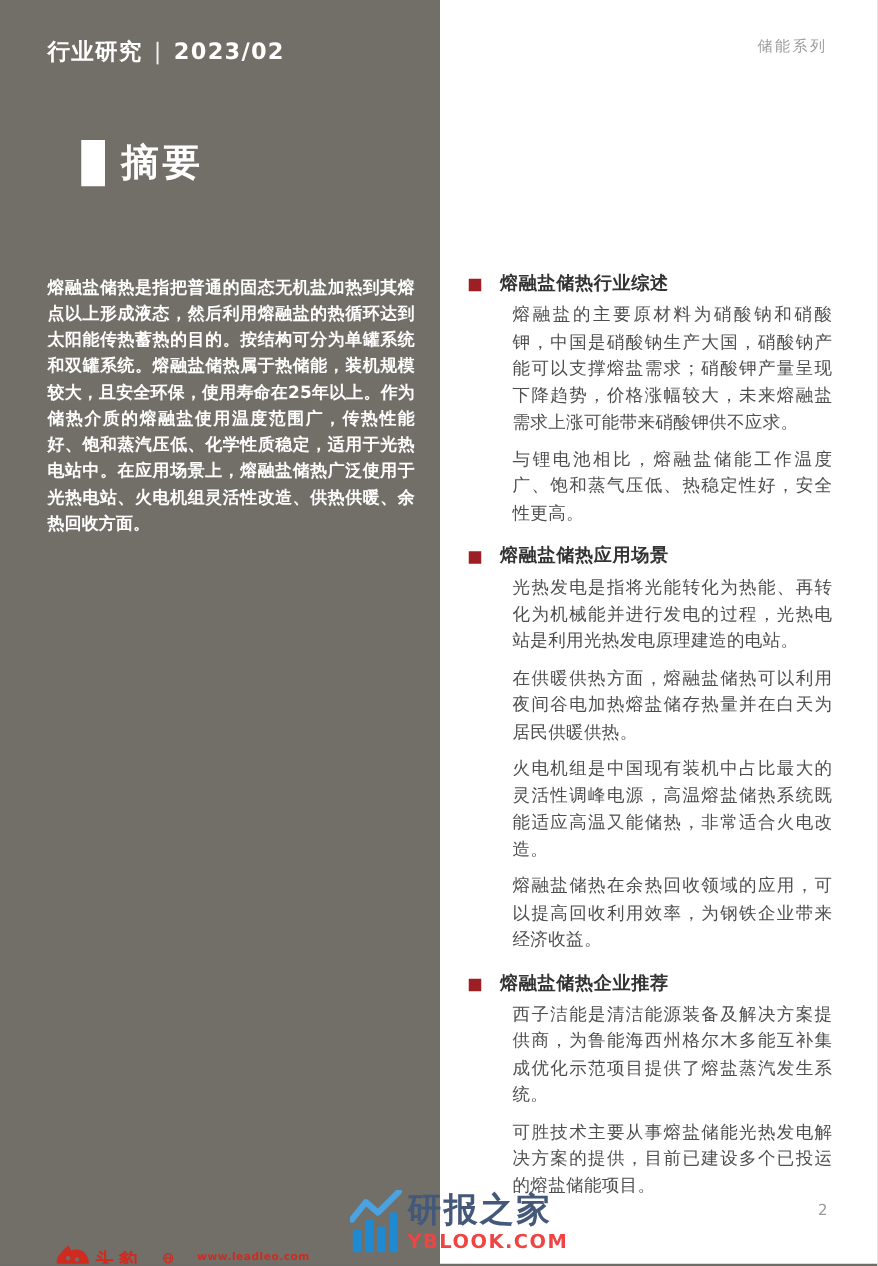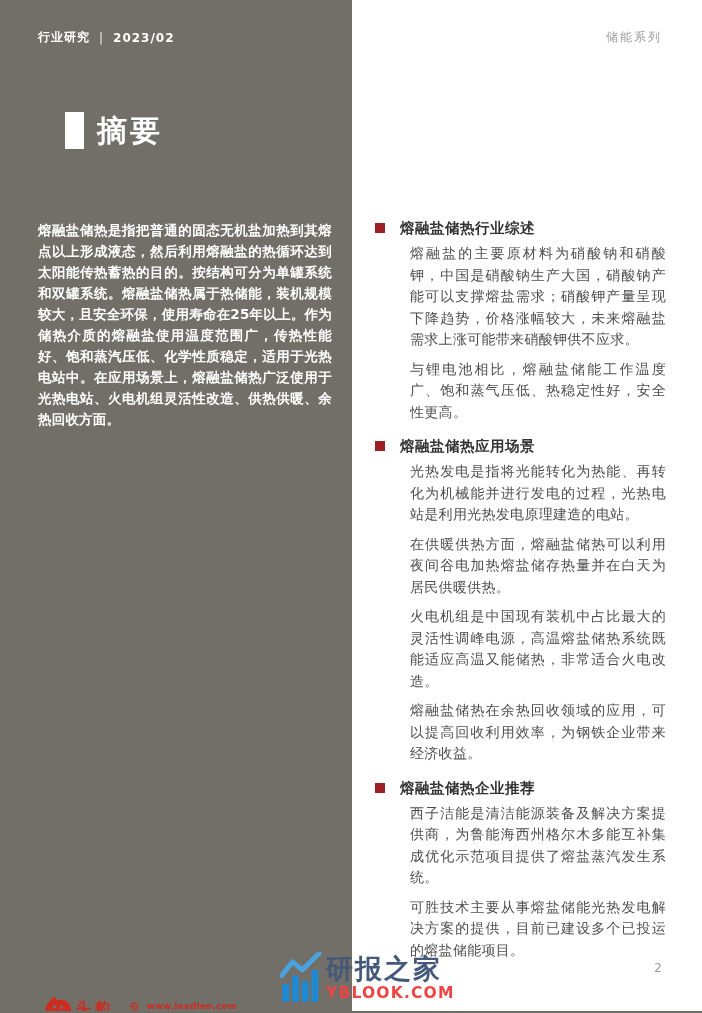--- a/index.html
+++ b/index.html
@@ -3,51 +3,51 @@
 <meta charset="utf-8">
 <style>
   html,body{margin:0;padding:0;background:#fff;}
   .page{
     position:relative;width:702px;height:1013px;background:#ffffff;overflow:hidden;
     font-family:"DejaVu Sans","Liberation Sans",sans-serif;
   }
   
   .left-panel{position:absolute;left:0;top:0;width:352px;height:1013px;background:#716f68;}
   .header-left{
-    position:absolute;left:38px;top:29px;color:#ffffff;font-size:12px;font-weight:bold;
+    position:absolute;left:38px;top:29px;color:#ffffff;font-size:18px;font-weight:bold;
     letter-spacing:1px;display:flex;gap:9px;align-items:center;
   }
   .header-left .sep{font-weight:normal;opacity:.9;}
   .summary-title-row{position:absolute;left:38px;top:112px;display:flex;align-items:center;padding-left:27px;}
   .title-bar{width:19px;height:37px;background:#ffffff;margin-right:13px;}
   .summary-title{color:#ffffff;font-size:30px;font-weight:bold;letter-spacing:3px;line-height:37px;}
   .summary-body{
     position:absolute;left:38px;top:220px;width:294px;color:#ffffff;
     font-size:13.5px;font-weight:bold;line-height:21px;text-align:justify;
     letter-spacing:.2px;
   }
   
   .header-right{position:absolute;right:40px;top:29px;color:#9c9c9c;font-size:12px;letter-spacing:2px;text-align:center;}
   .content{position:absolute;left:375px;top:218px;width:291px;}
-  .section{margin-bottom:13px;}
+  .section{margin-bottom:13px;font-family:Liberation Mono, monospace;}
   .section-header{display:flex;align-items:flex-start;margin-bottom:5px;}
   .bullet{width:10px;height:10px;background:#9e1f23;margin:5px 15px 0 0;flex:none;}
   .section-title{font-size:14.5px;font-weight:bold;color:#333333;line-height:20px;letter-spacing:.5px;}
   .section p{
     margin:0 0 8px 35px;font-size:14px;line-height:21.5px;color:#4f4e4e;
     text-align:justify;letter-spacing:.3px;
   }
   
   .footer-logo{position:absolute;left:44px;top:996px;display:flex;align-items:center;}
   .leopard{width:28px;height:30px;margin-right:4px;}
   .logo-text-col{display:flex;flex-direction:column;margin-right:10px;}
   .logo-cn{color:#cf2b20;font-size:15px;font-weight:bold;letter-spacing:4px;line-height:17px;margin-top:2px;}
   .logo-en{color:#cf2b20;font-size:5px;font-weight:bold;letter-spacing:2.6px;margin-top:2px;}
   .contact-col{display:flex;flex-direction:column;gap:3px;margin-top:3px;}
-  .contact-row{display:flex;align-items:center;gap:8px;}
+  .contact-row{display:flex;align-items:center;gap:19px;}
   .contact-row .txt{color:#cf2b20;font-size:8.5px;font-weight:bold;letter-spacing:.4px;}
   
   .watermark{position:absolute;left:280px;top:952px;display:flex;align-items:flex-end;}
   .wm-icon{width:42px;height:50px;margin-right:4px;}
   .wm-text-col{display:flex;flex-direction:column;}
   .wm-title{color:#44597a;font-size:27px;font-weight:bold;letter-spacing:2px;line-height:30px;}
   .wm-domain{color:#ef4444;font-size:15.5px;font-weight:bold;letter-spacing:1.2px;line-height:18px;}
   
   .page-number{position:absolute;right:40px;top:961px;color:#9b9b9b;font-size:12px;}
   .bottom-rule{position:absolute;left:0;bottom:0;width:702px;height:2px;background:#6f6d67;}

